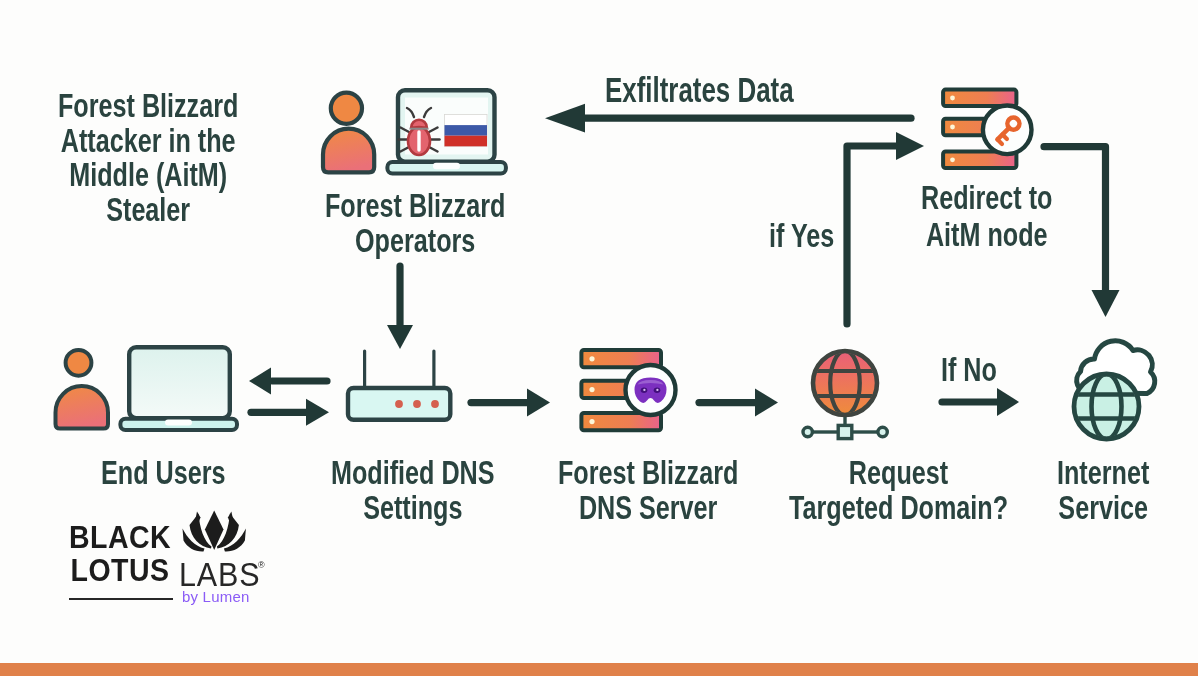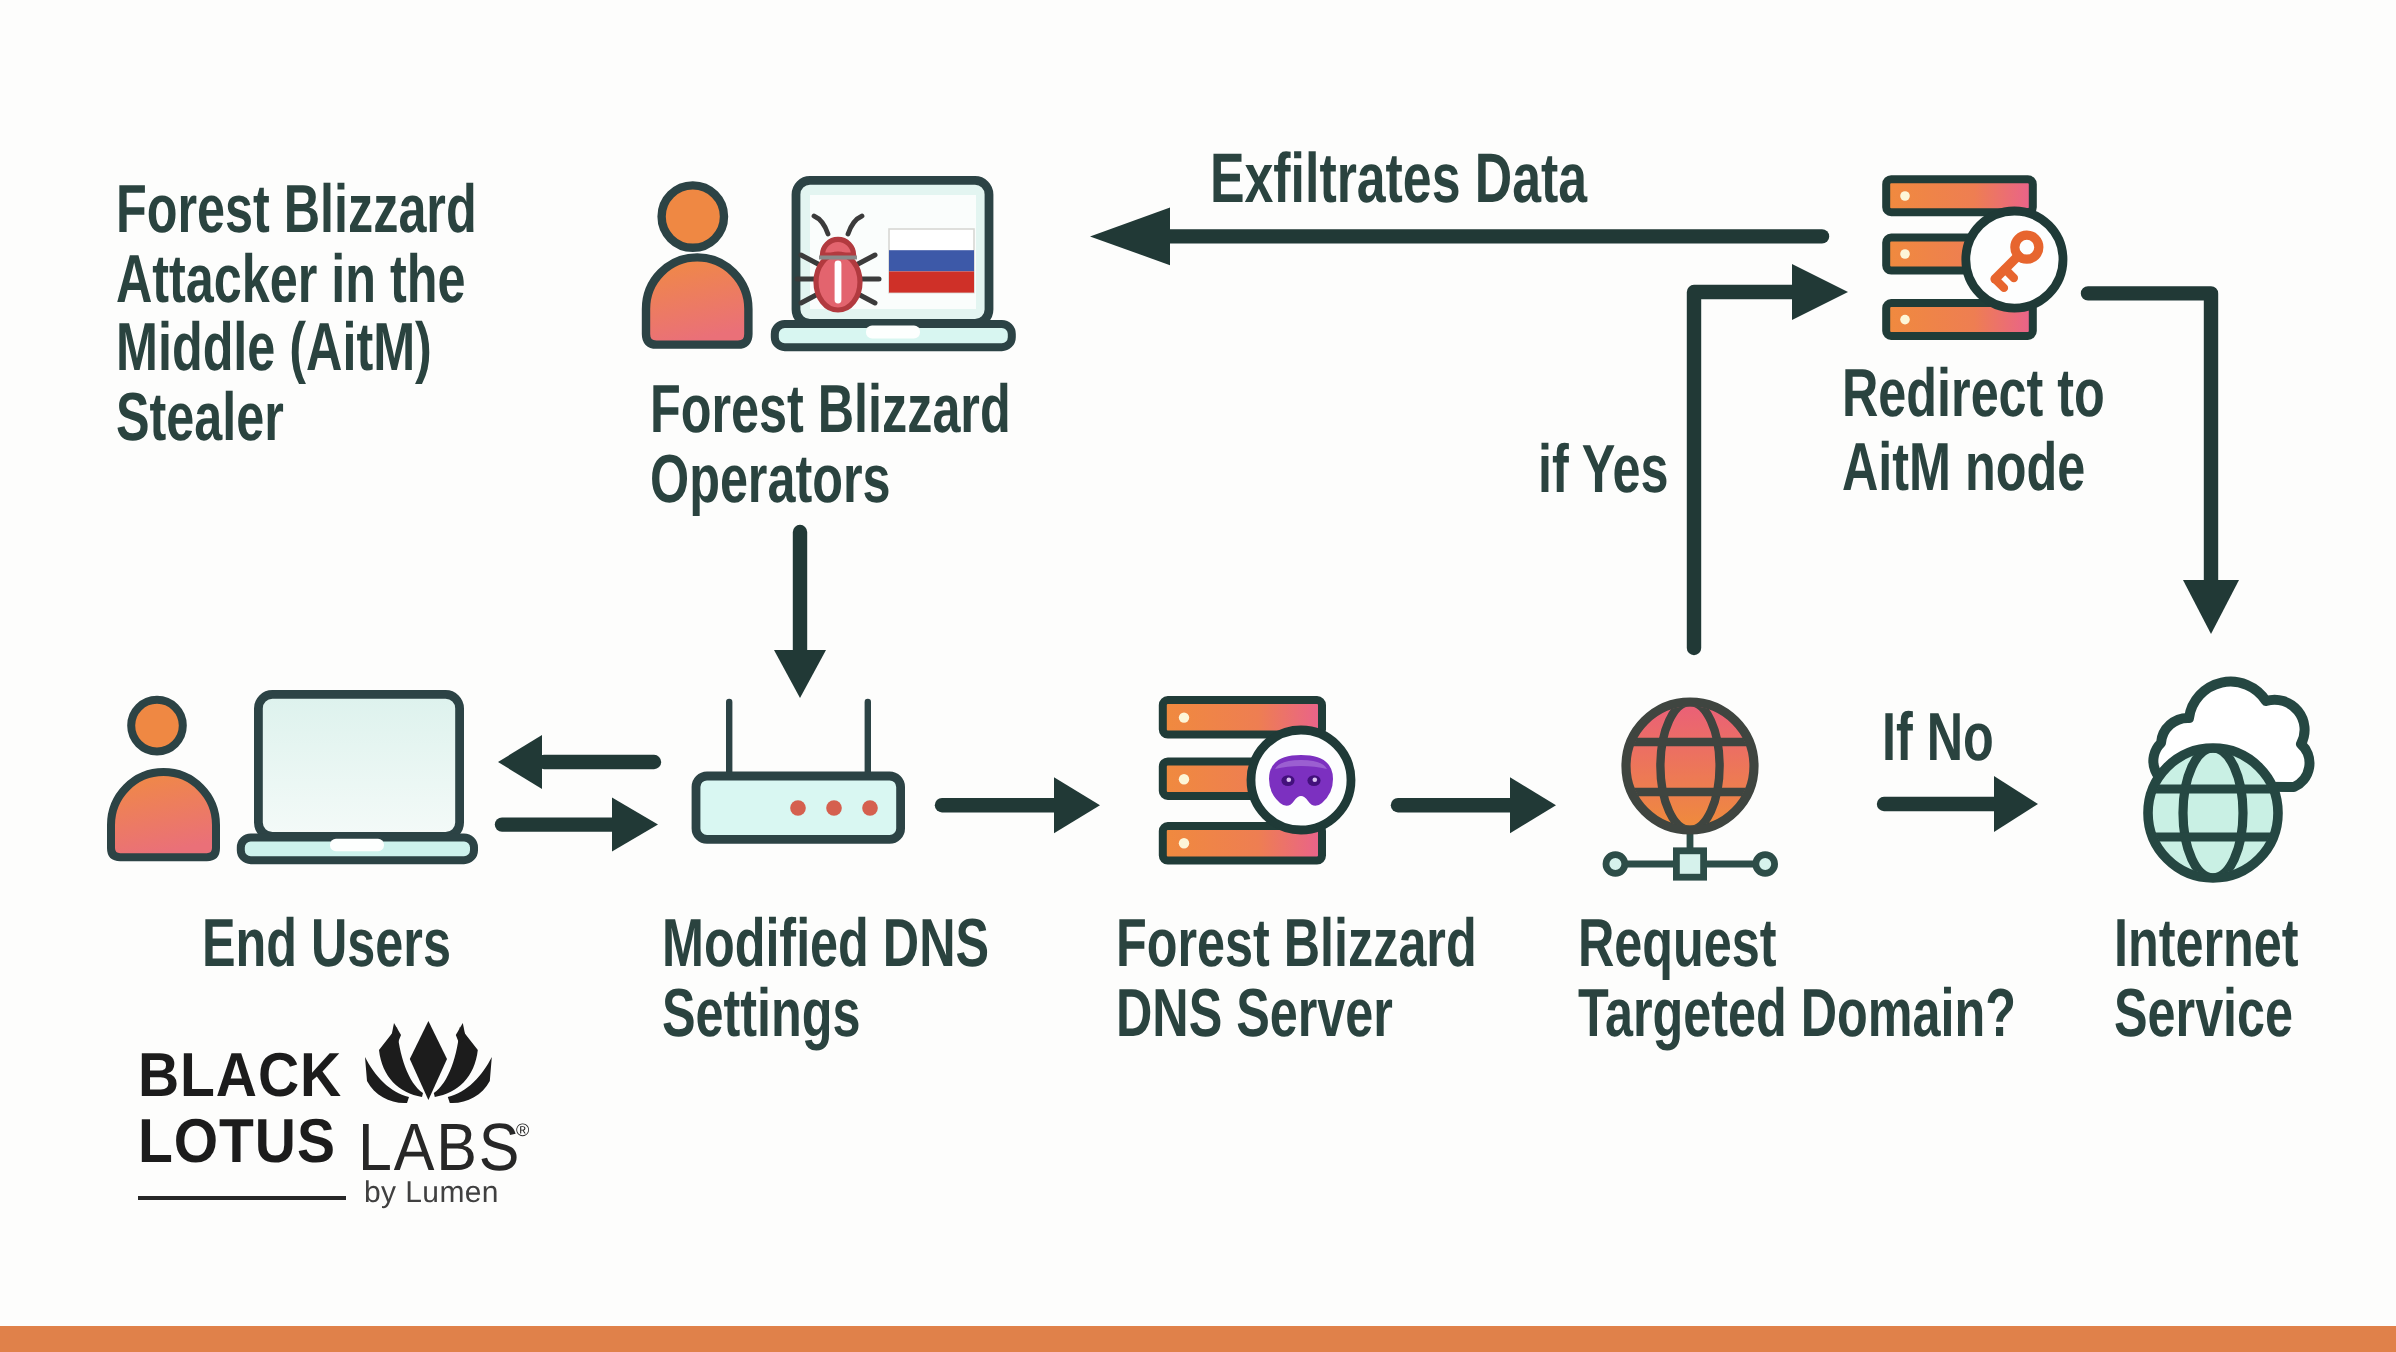--- a/index.html
+++ b/index.html
@@ -1,17 +1,17 @@
 <!DOCTYPE html>
 <html style="--bg: #fdfdfc; --text: #2a433f; --ink: #213936; --icon-stroke: #2c4345; --orange: #ef8843; --pink: #e9628c; --salmon: #ea7273; --mint: #d9f7f2; --mint-dark: #cdf2ed; --purple: #7b2fbf; --key-orange: #e7652e; --flag-blue: #3d59a8; --flag-red: #cf3028; --bug-red: #e2656e; --dot-red: #d5604f; --logo-black: #1c1c1c; --accent-bar: #e0814a;"><head>
 <meta charset="utf-8">
 <style>
   html,body{margin:0;padding:0;background:#e9e9e9;}
   #stage{position:relative;width:1198px;height:676px;background:var(--bg,#fdfdfc);overflow:hidden;
-         font-family:"Liberation Sans",sans-serif;}
+         font-family:"Liberation Sans",sans-serif;text-align:center;}
   #artwork{position:absolute;left:0;top:0;}
   .lbl{position:absolute;font-weight:700;color:var(--text,#2a433f);font-size:34px;line-height:35px;
        white-space:pre-line;transform:scaleX(0.74);transform-origin:0 0;letter-spacing:0px;}
   .lbl.sp37{line-height:37px;}
   #title{left:58px;top:88px;line-height:34.5px;}
   #lbl-operators{left:325px;top:188px;}
   #lbl-exfil{left:605px;top:72px;font-size:35px;}
   #lbl-redirect{left:921px;top:179px;}
   #lbl-ifyes{left:769px;top:218px;}
   #lbl-ifno{left:941px;top:352px;}
@@ -19,21 +19,21 @@
   #lbl-modifieddns{left:331px;top:455px;}
   #lbl-dnsserver{left:558px;top:455px;}
   #lbl-request{left:789px;top:455px;}
   #lbl-internet{left:1057px;top:455px;}
   
   #logo-words{position:absolute;left:69px;top:521px;font-weight:700;color:var(--logo-black,#1c1c1c);
       font-size:31px;line-height:33.4px;transform:scaleX(0.92);transform-origin:0 0;letter-spacing:0.5px;}
   #logo-labs{position:absolute;left:179px;top:556px;font-weight:400;color:#272727;font-size:33.5px;
       transform:scaleX(0.91);transform-origin:0 0;letter-spacing:1px;}
   #logo-reg{position:absolute;left:258px;top:560px;font-size:9px;color:#272727;font-weight:400;}
-  #logo-byline{position:absolute;left:182px;top:588px;font-size:15px;color:#404040;letter-spacing:0.2px;}
+  #logo-byline{position:absolute;left:182px;top:588px;font-size:15px;color:#8b5cf6;letter-spacing:0.2px;}
   #logo-divider{position:absolute;left:69px;top:598px;width:104px;height:2px;background:#272727;}
   #footer-bar{position:absolute;left:0;top:663px;width:1198px;height:13px;background:var(--accent-bar,#e0814a);}
 </style>
 </head>
 <body>
 
 <div id="stage">
 
 <svg id="artwork" width="1198" height="676" viewBox="0 0 1198 676">
   <defs>

